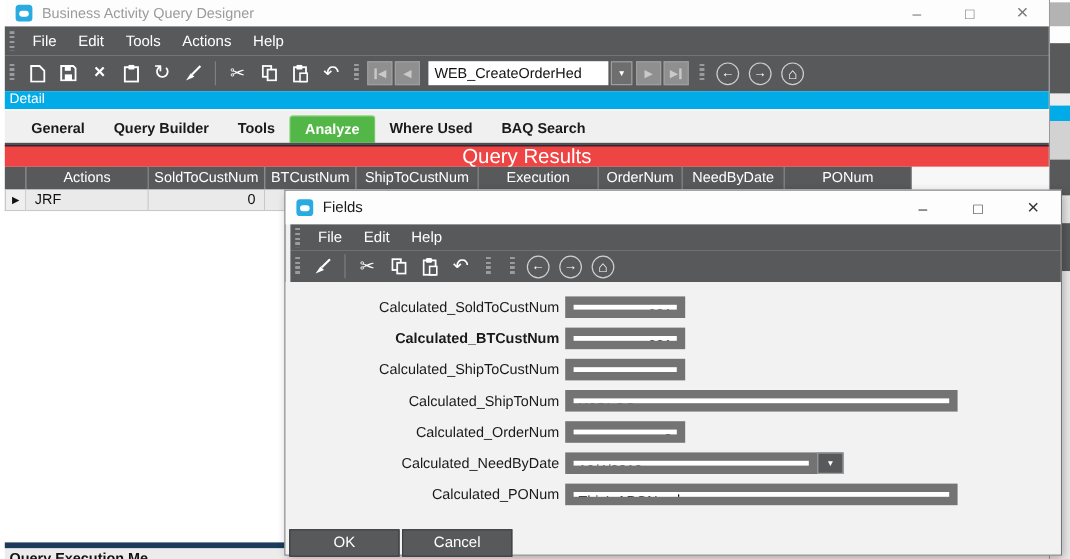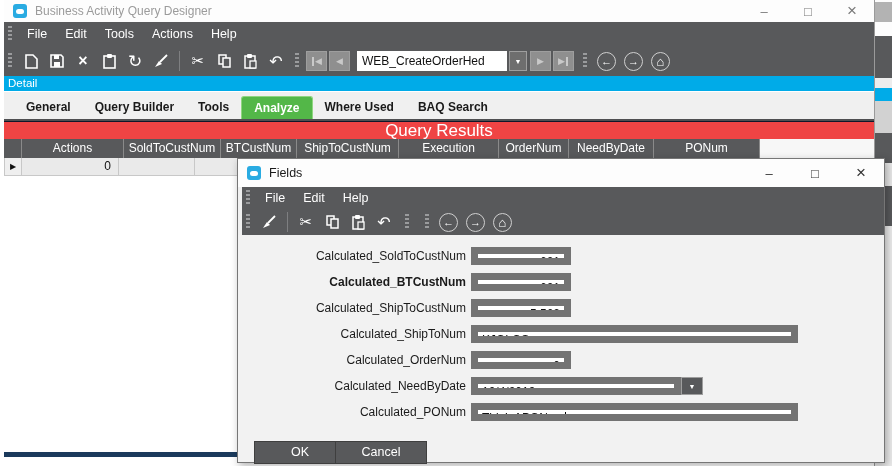--- a/index.html
+++ b/index.html
@@ -222,31 +222,35 @@
         <div class="colcell" style="width: 76px;">BTCustNum</div>
         <div class="colcell" style="width: 102px;">ShipToCustNum</div>
         <div class="colcell" style="width: 100px;">Execution</div>
         <div class="colcell" style="width: 70px;">OrderNum</div>
         <div class="colcell" style="width: 85px;">NeedByDate</div>
         <div class="colcell" style="width: 106px; text-align: center;">PONum</div>
         <div class="colfill"></div>
       </div>
     <div class="band datarow" id="data-row">
         <div class="selcell">▶</div>
+        <div class="rowcell" style="width: 102px; text-align: left;">JRF</div>
         <div class="rowcell" style="width: 97px; text-align: right;">0</div>
         <div class="rowcell" style="width: 76px; text-align: left;"></div>
         <div class="rowcell" style="width: 102px; text-align: left;"></div>
         <div class="rowcell" style="width: 100px; text-align: left;"></div>
         <div class="rowcell" style="width: 70px; text-align: right;"></div>
         <div class="rowcell" style="width: 85px; text-align: left;"></div>
         <div class="rowcell" style="width: 106px; text-align: left;"></div>
       </div>
     <div class="band tablebody"></div>
 
     <div class="band splitbar"></div>
+    <div class="band statusline">
+      <span class="status-text">Query Execution Me</span>
+    </div>
   </div>
 
   <div class="dlg">
     <div class="titlebar" style="left:0;right:0">
       <span class="appicon"></span>
       <span class="title-text" style="color:#1a1a1a;font-size:12.5px">Fields</span>
       <span class="winctrls">
         <span class="winbtn">–</span>
         <span class="winbtn">□</span>
         <span class="winbtn close">×</span>
@@ -302,17 +306,17 @@
         <div class="fbox" style="top: 90px; width: 327px;">KJOLOS</div>
         <div class="flabel" style="top: 118px;">Calculated_OrderNum</div>
         <div class="fbox num" style="top: 116px; width: 100px;">0</div>
         <div class="flabel" style="top: 144px;">Calculated_NeedByDate</div>
         <div class="fbox" style="top: 142px; width: 210px;">10/4/2019</div>
         <div class="fdrop" style="top: 142px; left: 443px;">▼</div>
         <div class="flabel" style="top: 170px;">Calculated_PONum</div>
         <div class="fbox" style="top: 168px; width: 327px;"><span>ThisIsAPONum</span><span class="caret"></span></div>
       </div>
 
-    <div class="dlgbtn" style="left:16px">OK</div>
+    <div class="dlgbtn" style="left:3px">OK</div>
     <div class="dlgbtn" style="left:97px">Cancel</div>
   </div>
 
 </div>
 
 </body></html>

